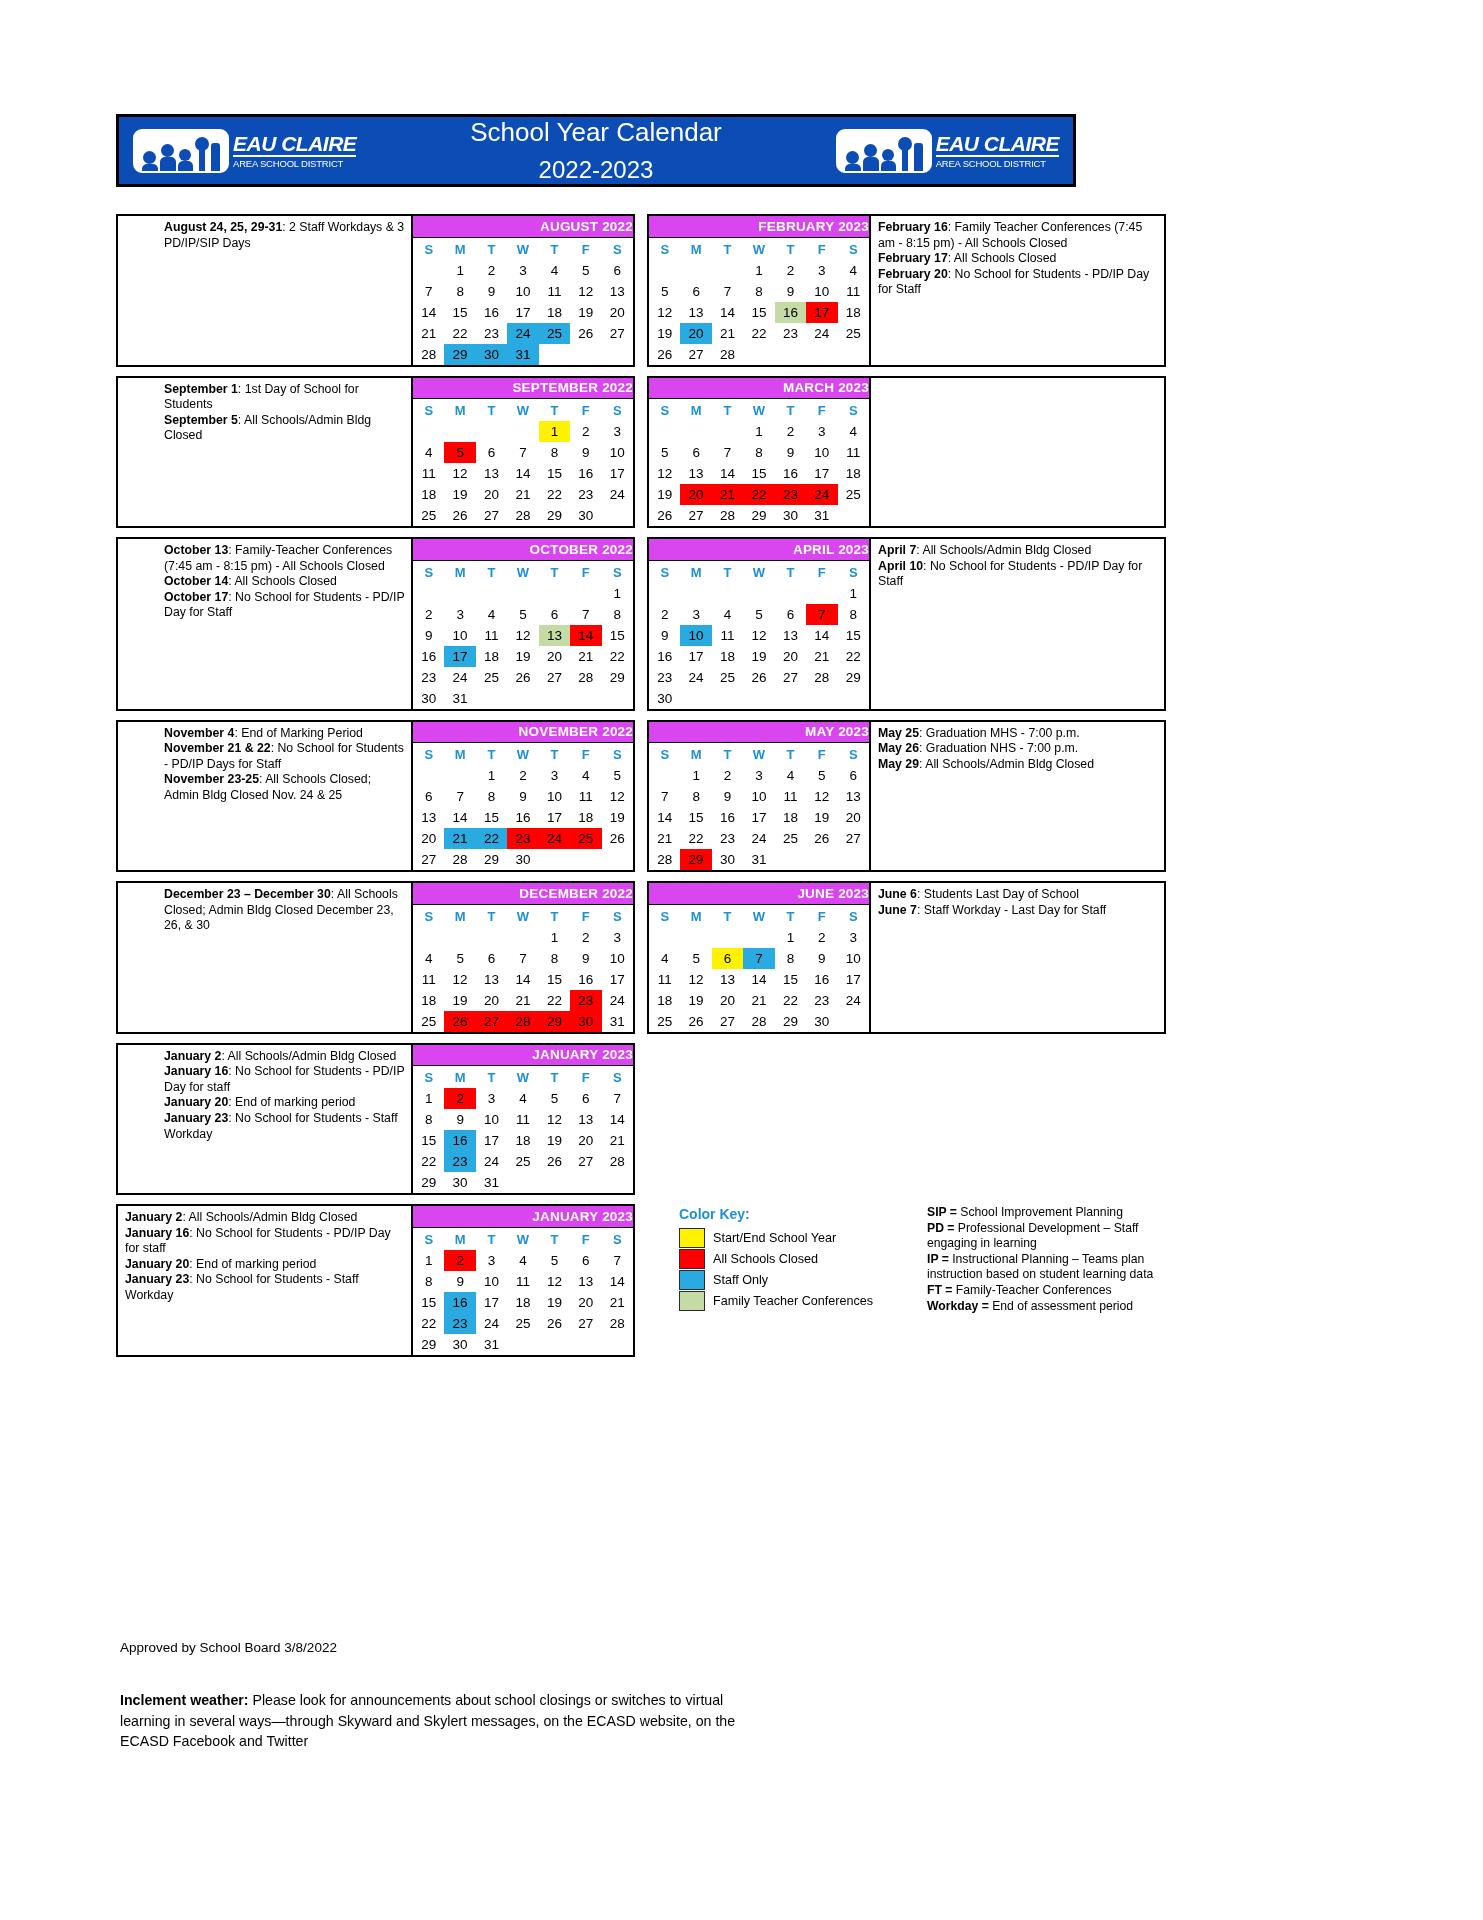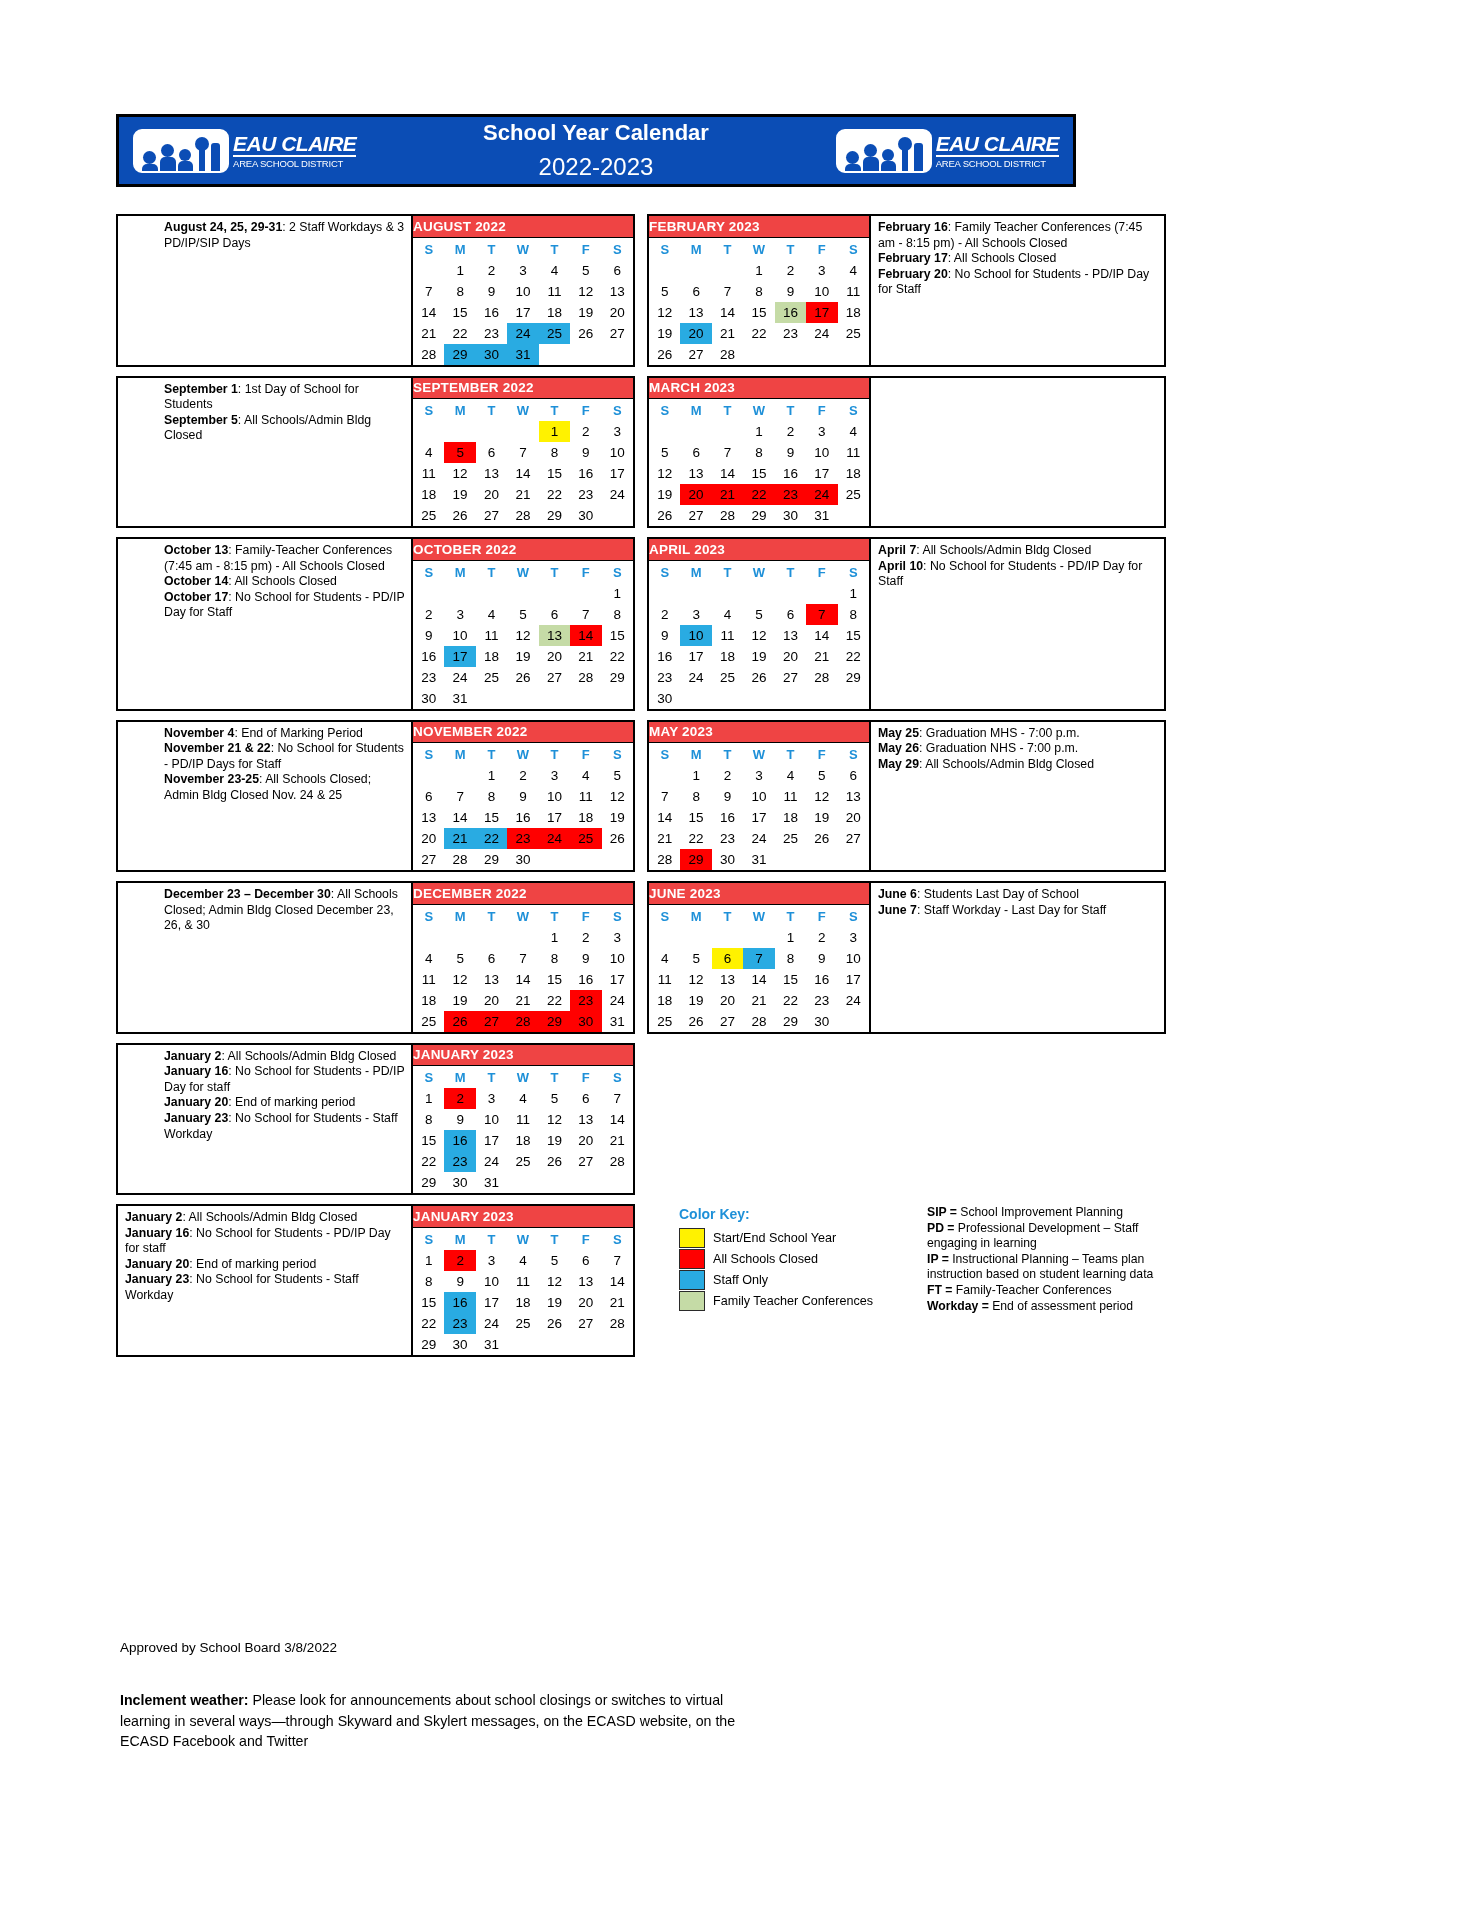--- a/index.html
+++ b/index.html
@@ -39,22 +39,22 @@
     padding: 0 14px;
   }
   .banner-title {
     flex: 1;
     text-align: center;
     color: #ffffff;
     line-height: 1.30;
   }
   .banner-title .t1 {
     display: block;
-    font-size: 22px;
-    font-weight: bold;
+    font-size: 26px;
+    font-weight: normal;
   }
   .banner-title .t2 {
     display: block;
     font-size: 24px;
     font-weight: normal;
     margin-top: 4px;
   }
 
   
   .logo {
@@ -135,25 +135,25 @@
   .cal {
     flex: 0 0 222px;
     width: 222px;
     border-left: 2.5px solid #000000;
     box-sizing: border-box;
     display: flex;
     flex-direction: column;
   }
   .cal.left-side { border-left: none; border-right: 2.5px solid #000000; }
   .cal-title {
-    background: #ef4444;
+    background: #d946ef;
     color: #ffffff;
     font-weight: bold;
     font-size: 13.5px;
-    text-align: left;
+    text-align: right;
     padding: 2.5px 0 3px;
     letter-spacing: 0.2px;
     border-bottom: 1.5px solid #000000;
   }
   table.grid {
     border-collapse: collapse;
     width: 100%;
     table-layout: fixed;
   }
   table.grid th {

